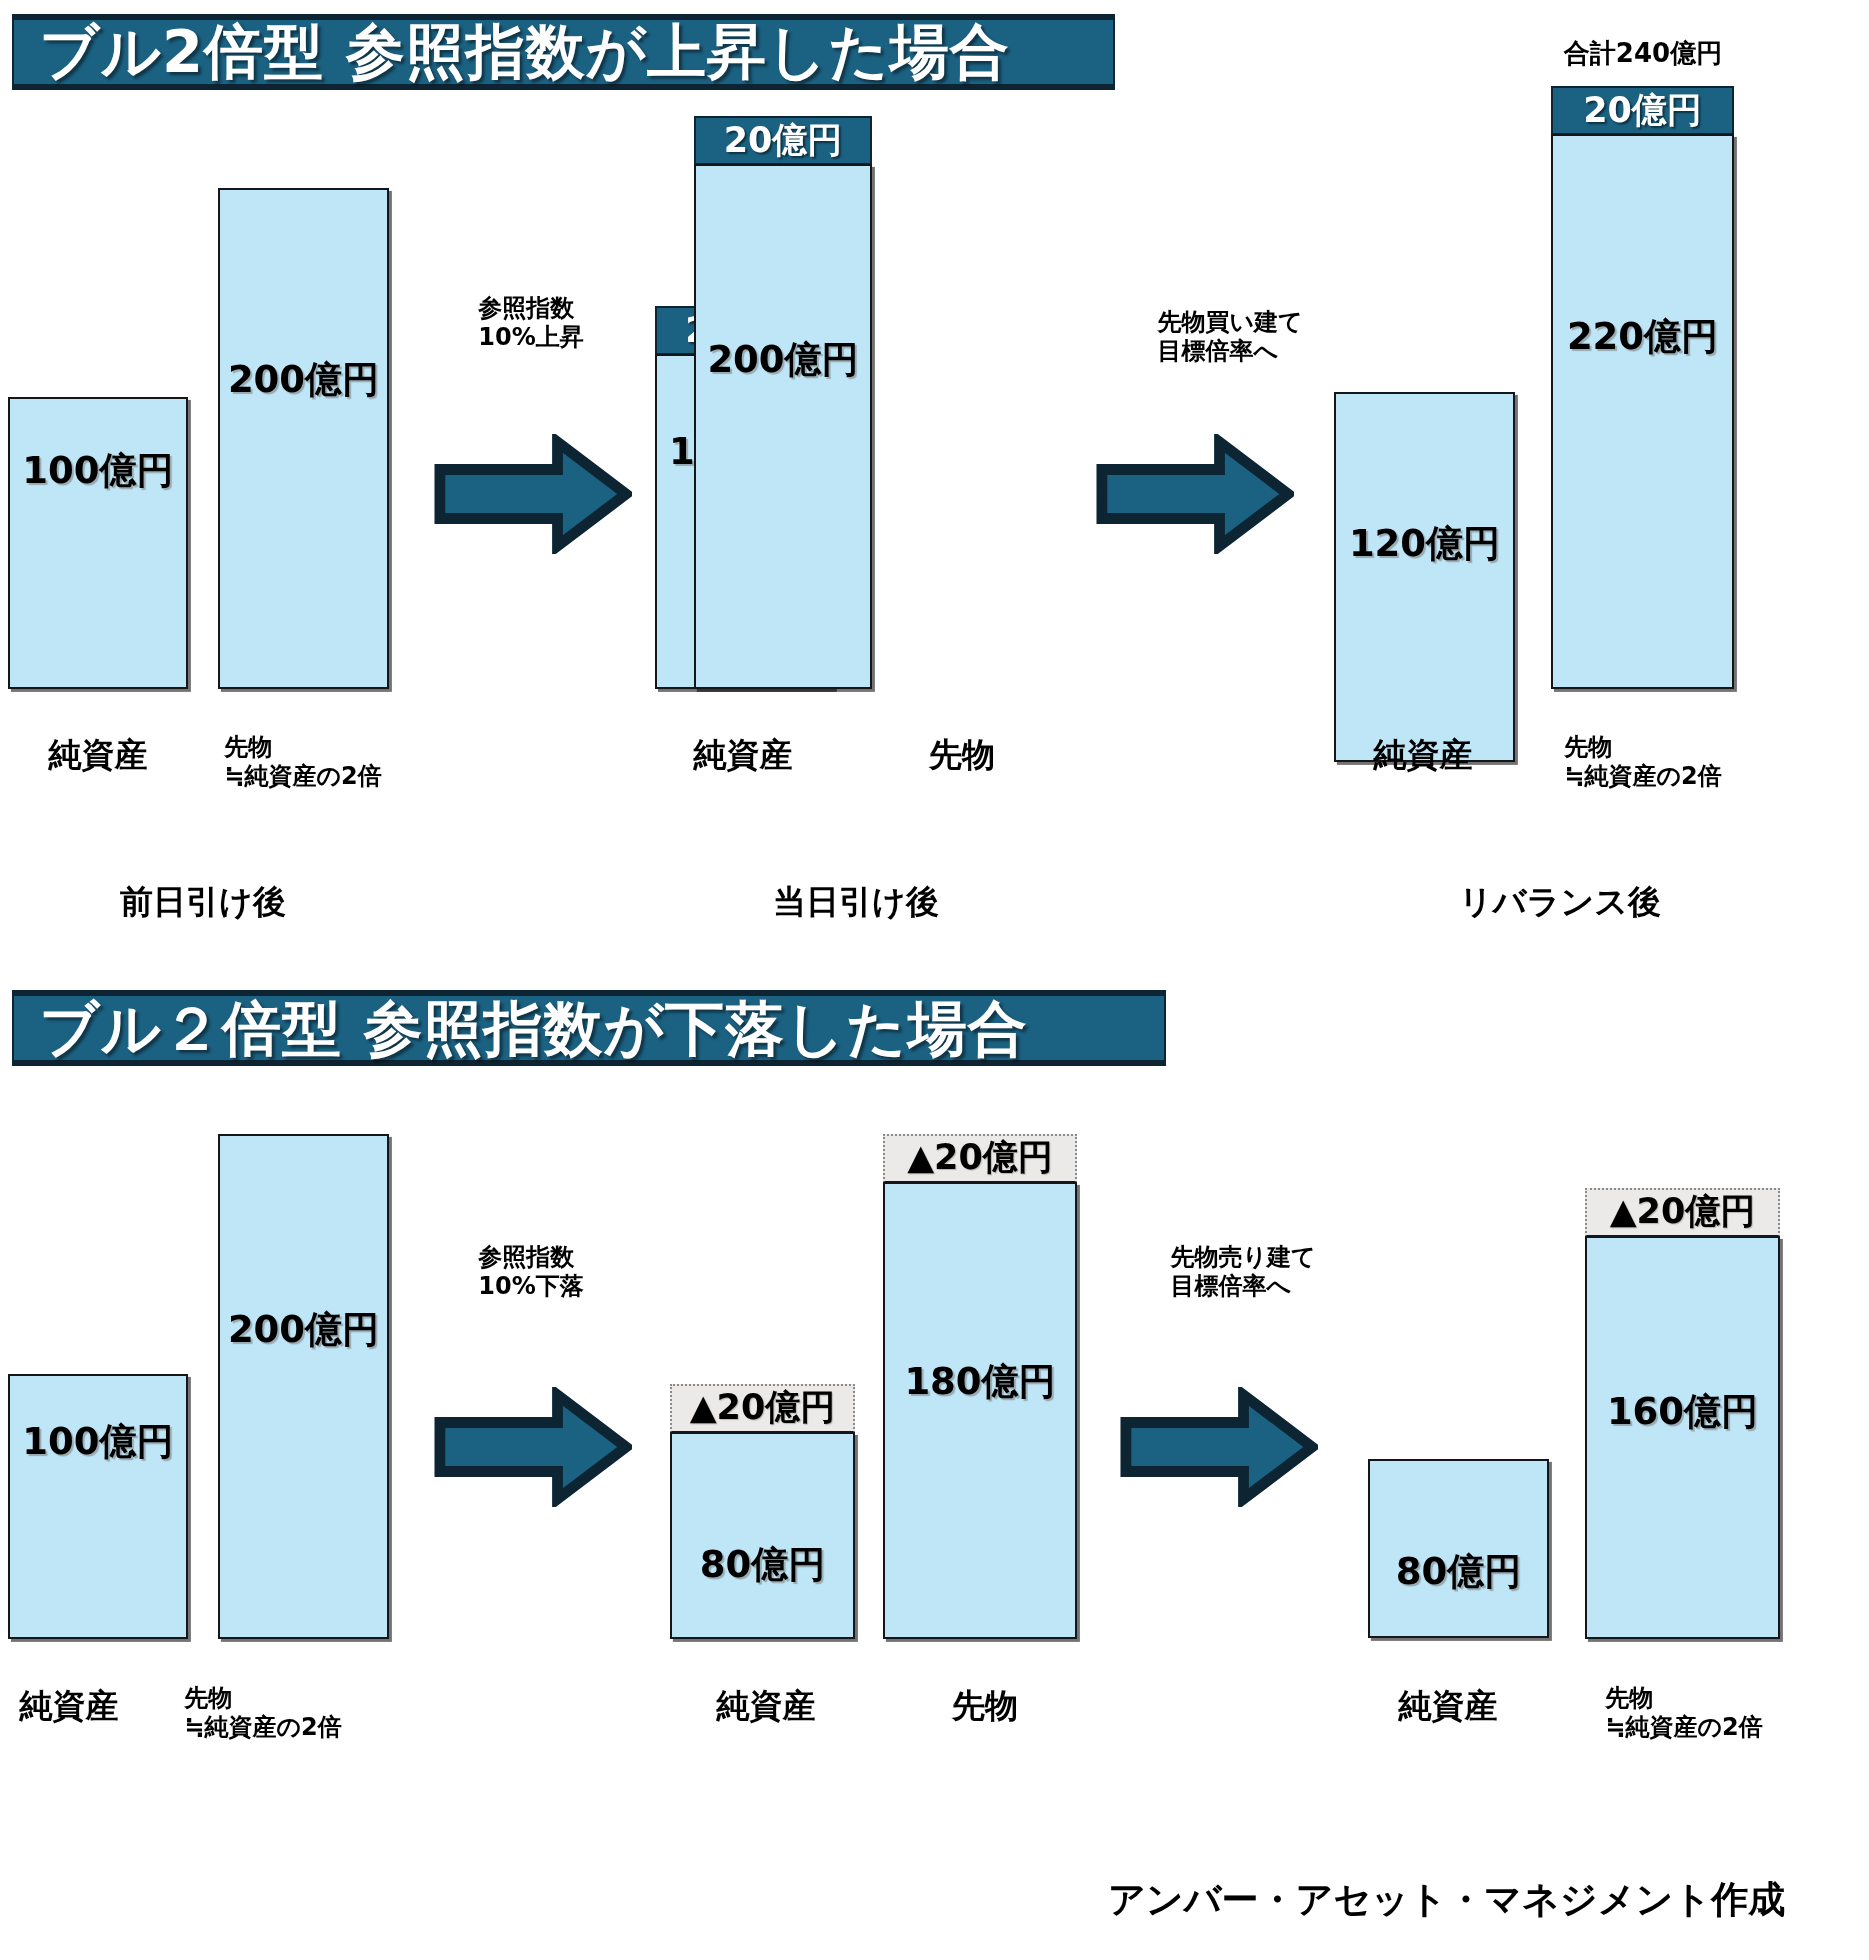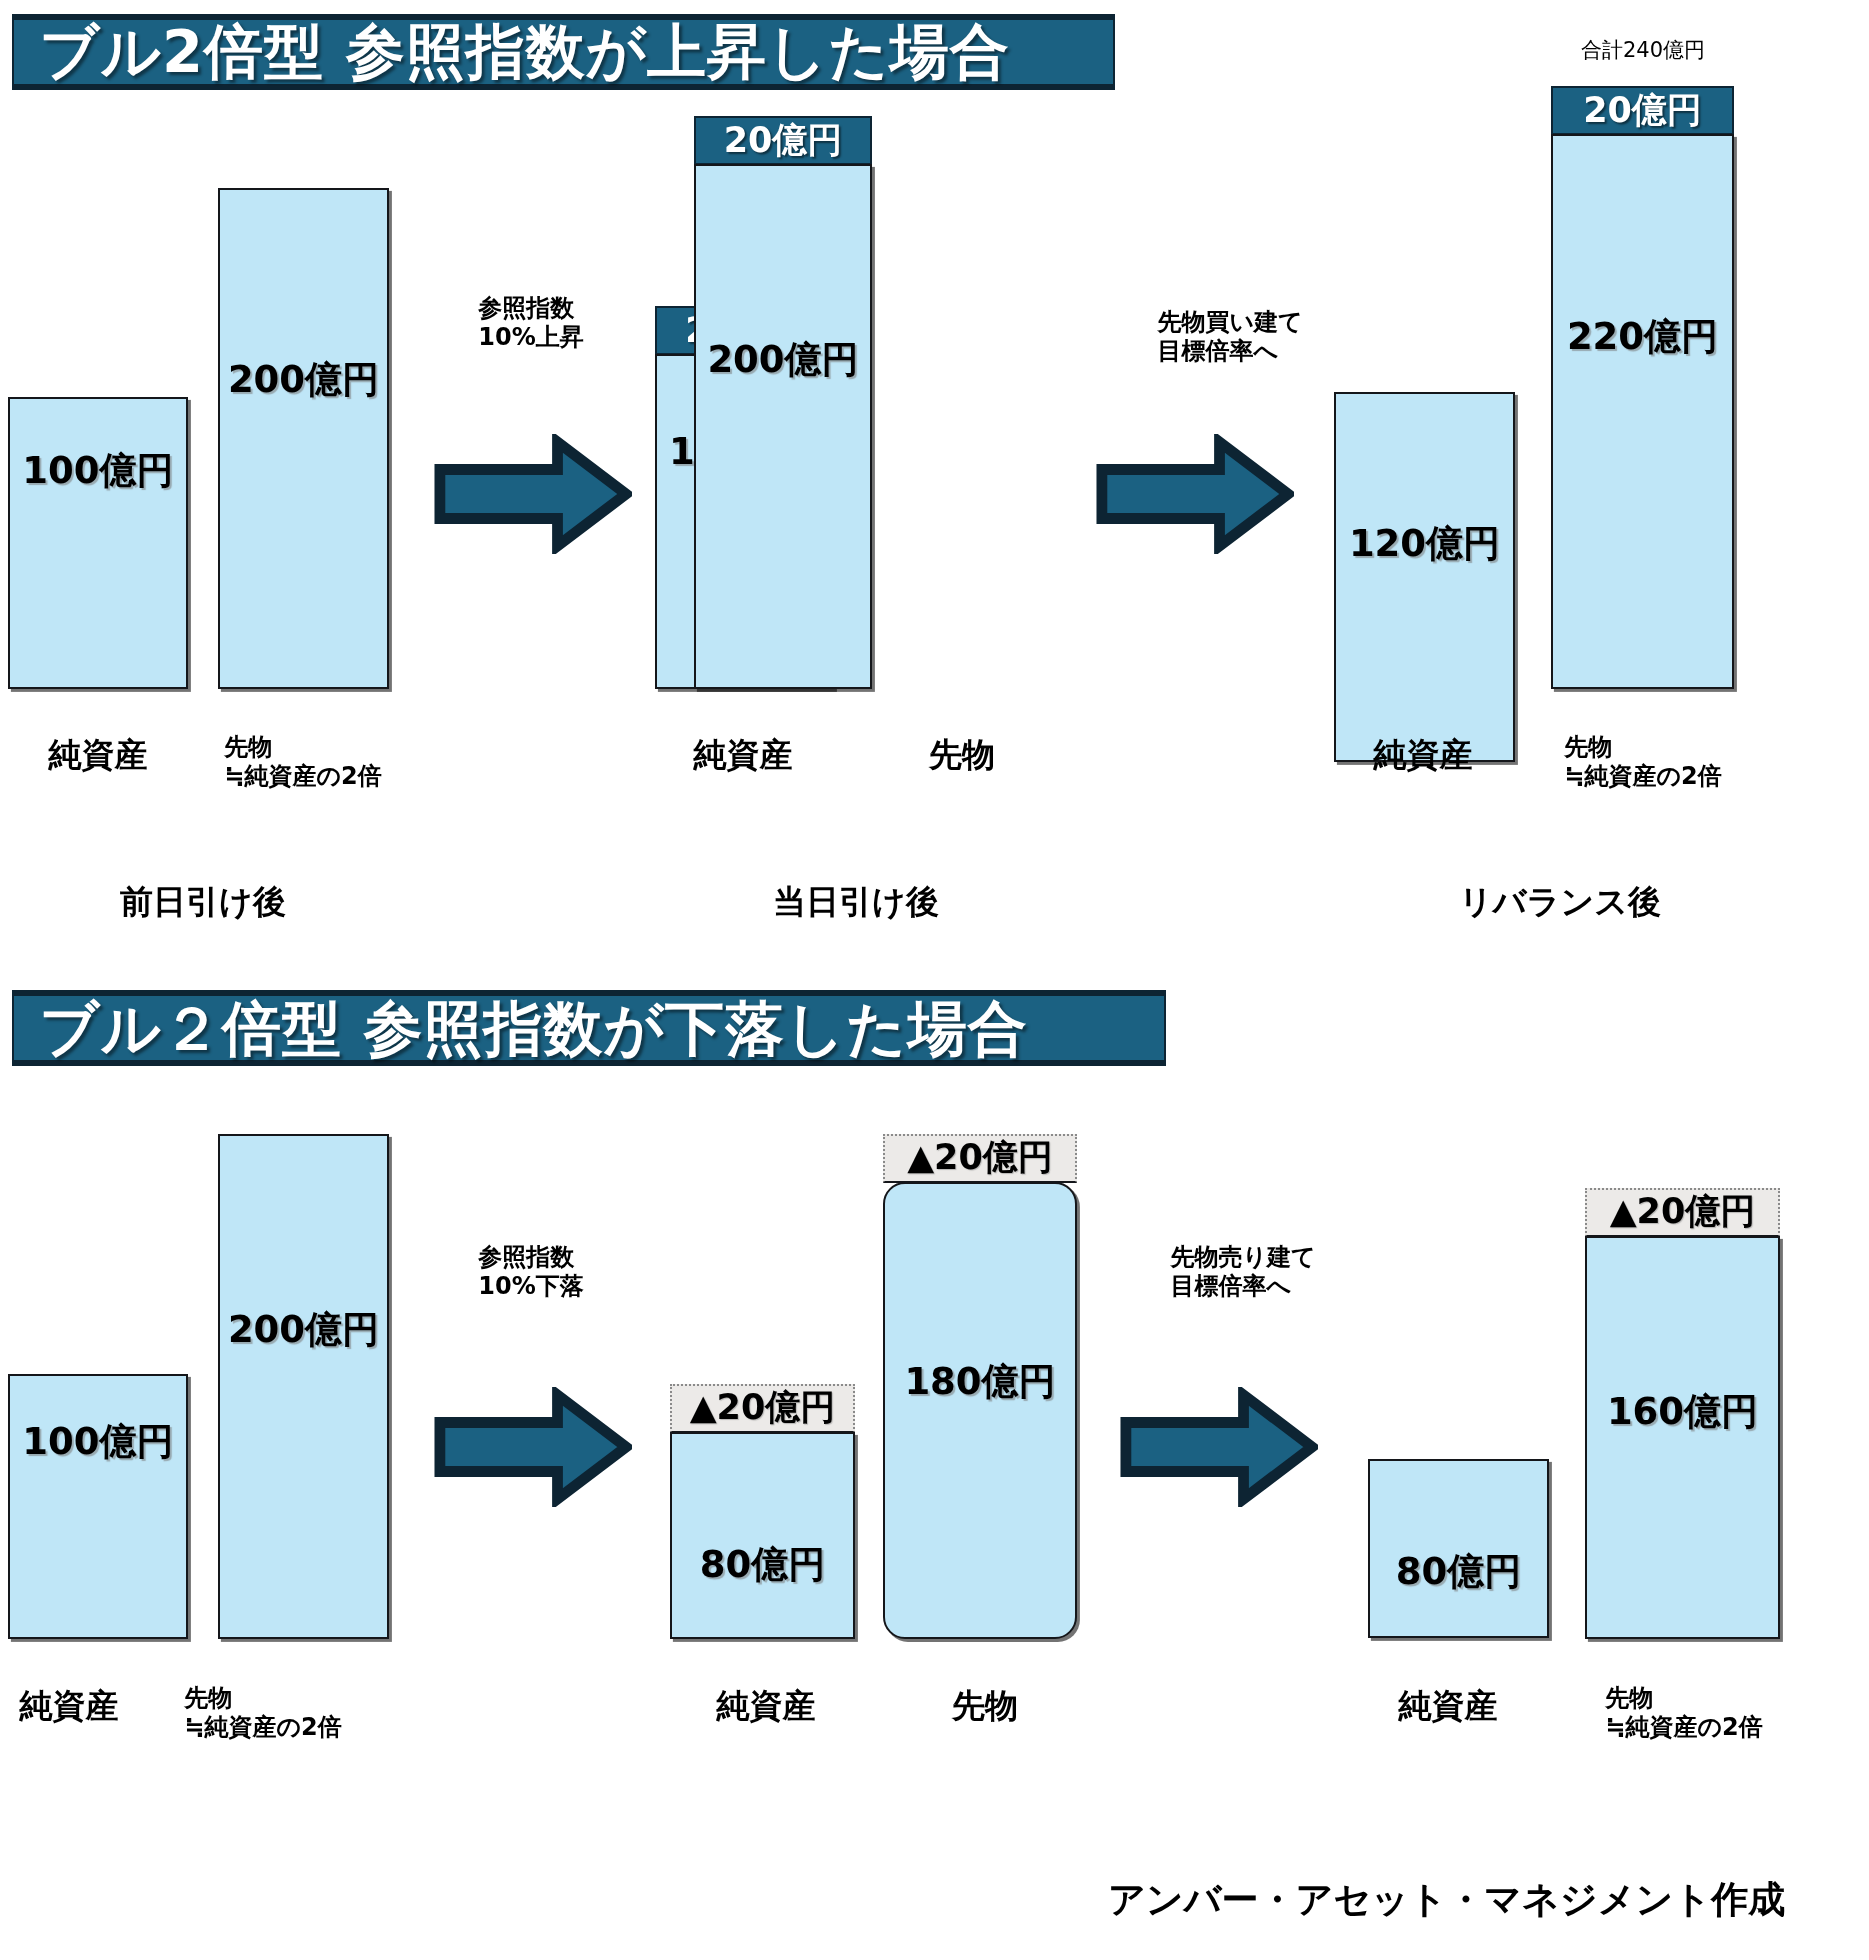--- a/index.html
+++ b/index.html
@@ -115,22 +115,22 @@
     font-size: 24px;
     font-weight: bold;
     color: #000000;
     line-height: 1.22;
     text-align: left;
     white-space: nowrap;
     transform: translateX(-50%);
   }
   .total-label {
     position: absolute;
-    font-size: 21px;
-    font-weight: normal;
+    font-size: 26px;
+    font-weight: bold;
     color: #000000;
     white-space: nowrap;
     transform: translateX(-50%);
   }
   .footer {
     position: absolute;
     font-size: 37px;
     font-weight: bold;
     color: #000000;
     white-space: nowrap;
@@ -248,21 +248,21 @@
   <div class="cap-neg" style="left:670px; top:1384px; width:185px; height:49px;">
     <span>▲20億円</span>
   </div>
   <div class="bar" style="left:670px; top:1432px; width:185px; height:207px;">
     <div class="bar-label" style="top:106px;">80億円</div>
   </div>
 
   <div class="cap-neg" style="left:883px; top:1134px; width:194px; height:49px;">
     <span>▲20億円</span>
   </div>
-  <div class="bar" style="left:883px; top:1182px; width:194px; height:457px;border-radius:22px;">
+  <div class="bar" style="left:883px; top:1182px; width:194px; height:457px;">
     <div class="bar-label" style="top:173px;">180億円</div>
   </div>
 
   <div class="txt center" style="left:766px; top:1684px;">純資産</div>
   <div class="txt center" style="left:985px; top:1684px;">先物</div>
 
   <div class="txt2" style="left:1243px; top:1243px;">
     <div>先物売り建て</div>
     <div>目標倍率へ</div>
   </div>

